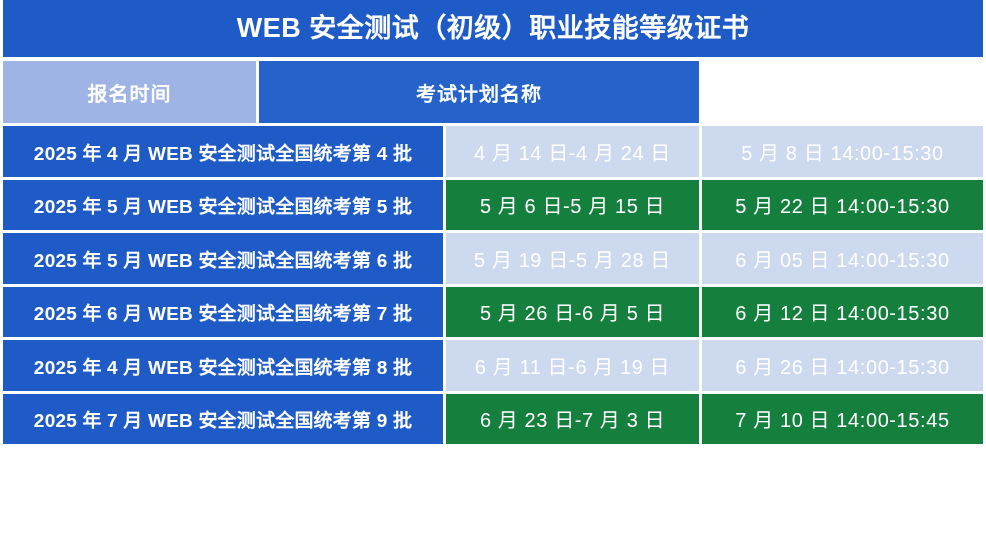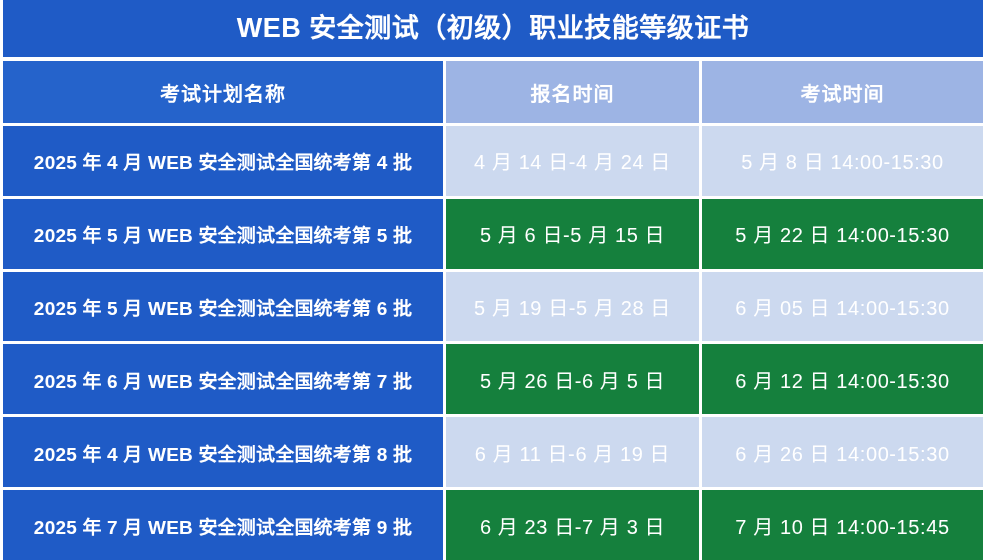--- a/index.html
+++ b/index.html
@@ -10,21 +10,21 @@
   }
   body {
     width: 986px;
     height: 560px;
     overflow: hidden;
     font-family: "Liberation Sans", "DejaVu Sans", sans-serif;
   }
 
   #schedule-card {
     width: 986px;
-    height: 560px;
+    height: 444px;
     box-sizing: border-box;
     padding: 0 3px 0 3px;
     background: #ffffff;
     display: flex;
     flex-direction: column;
   }
 
   
   .title-bar {
     height: 57px;
@@ -137,28 +137,25 @@
 
   <div class="title-bar">
     <span class="title-text">WEB 安全测试（初级）职业技能等级证书</span>
   </div>
 
   <div class="gap-row"></div>
 
   <div class="table">
 
     <div class="row header-row">
+      <div class="cell col-apply">
+        <span class="cell-text">报名时间</span>
+      </div>
       <div class="cell col-plan">
         <span class="cell-text">考试计划名称</span>
-      </div>
-      <div class="cell col-apply">
-        <span class="cell-text">报名时间</span>
-      </div>
-      <div class="cell col-exam">
-        <span class="cell-text">考试时间</span>
       </div>
     </div>
 
     <div class="row body-row shade-light">
       <div class="cell col-plan">
         <span class="cell-text">2025 年 4 月 WEB 安全测试全国统考第 4 批</span>
       </div>
       <div class="cell col-apply">
         <span class="cell-text">4 月 14 日-4 月 24 日</span>
       </div>

